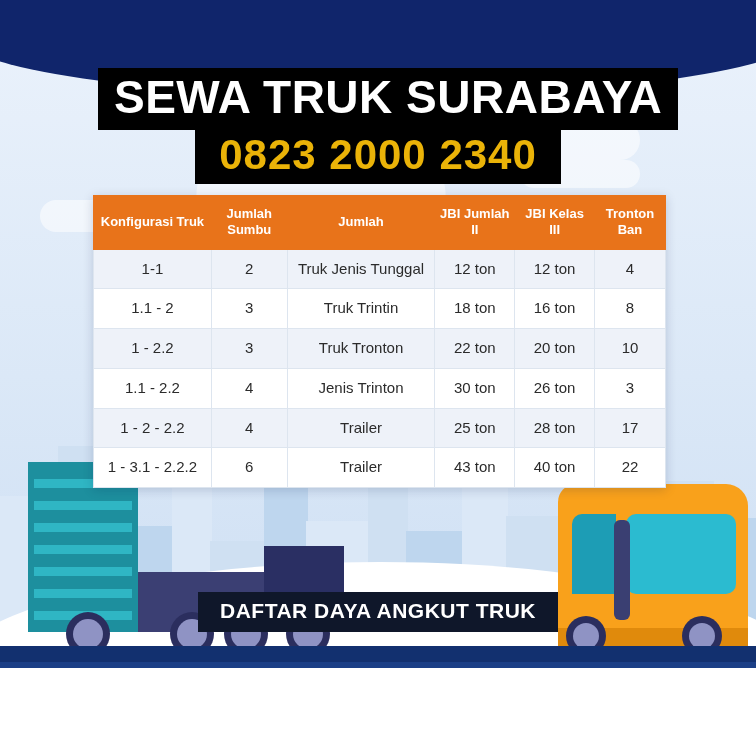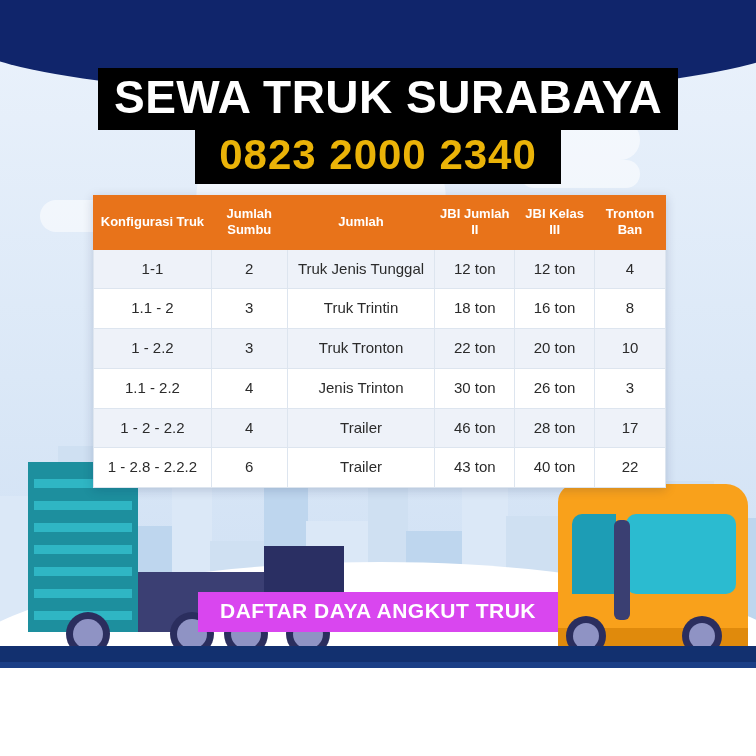--- a/index.html
+++ b/index.html
@@ -157,21 +157,21 @@
   .col-2 { width: 76px; }
   .col-3 { width: 148px; }
   .col-4 { width: 80px; }
   .col-5 { width: 80px; }
   .col-6 { width: 71px; }
 
   
   .footer-banner {
     position: absolute; top: 592px; left: 50%;
     transform: translateX(-50%);
-    background: #d946ef;
+    background: #0f172a;
     color: #ffffff;
     font-size: 21px;
     font-weight: bold;
     letter-spacing: .5px;
     padding: 7px 22px 9px 22px;
     white-space: nowrap;
   }
 </style>
 </head>
 <body>
@@ -301,26 +301,26 @@
           <td>4</td>
           <td>Jenis Trinton</td>
           <td>30 ton</td>
           <td>26 ton</td>
           <td>3</td>
         </tr>
         <tr>
           <td>1 - 2 - 2.2</td>
           <td>4</td>
           <td>Trailer</td>
-          <td>46 ton</td>
+          <td>25 ton</td>
           <td>28 ton</td>
           <td>17</td>
         </tr>
         <tr>
-          <td>1 - 2.8 - 2.2.2</td>
+          <td>1 - 3.1 - 2.2.2</td>
           <td>6</td>
           <td>Trailer</td>
           <td>43 ton</td>
           <td>40 ton</td>
           <td>22</td>
         </tr>
       </tbody>
     </table>
   </div>
 

